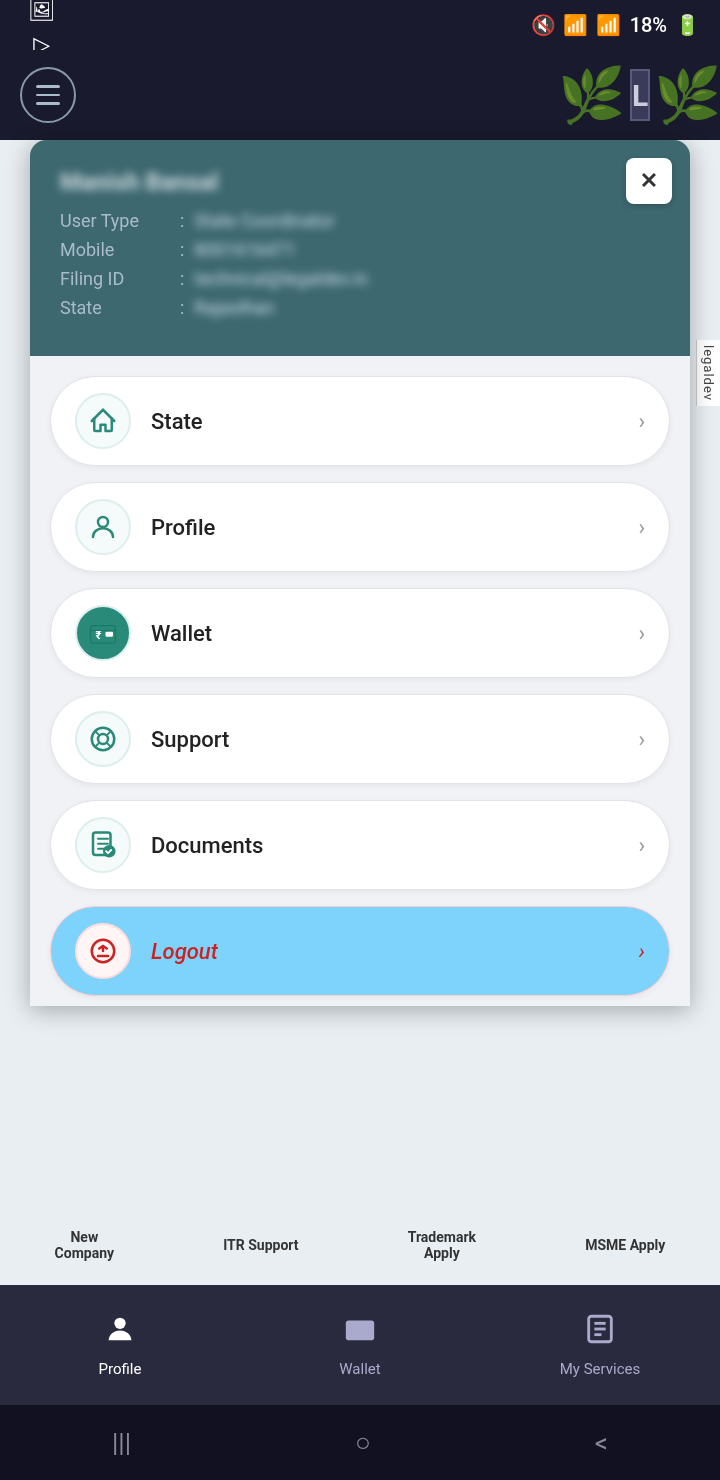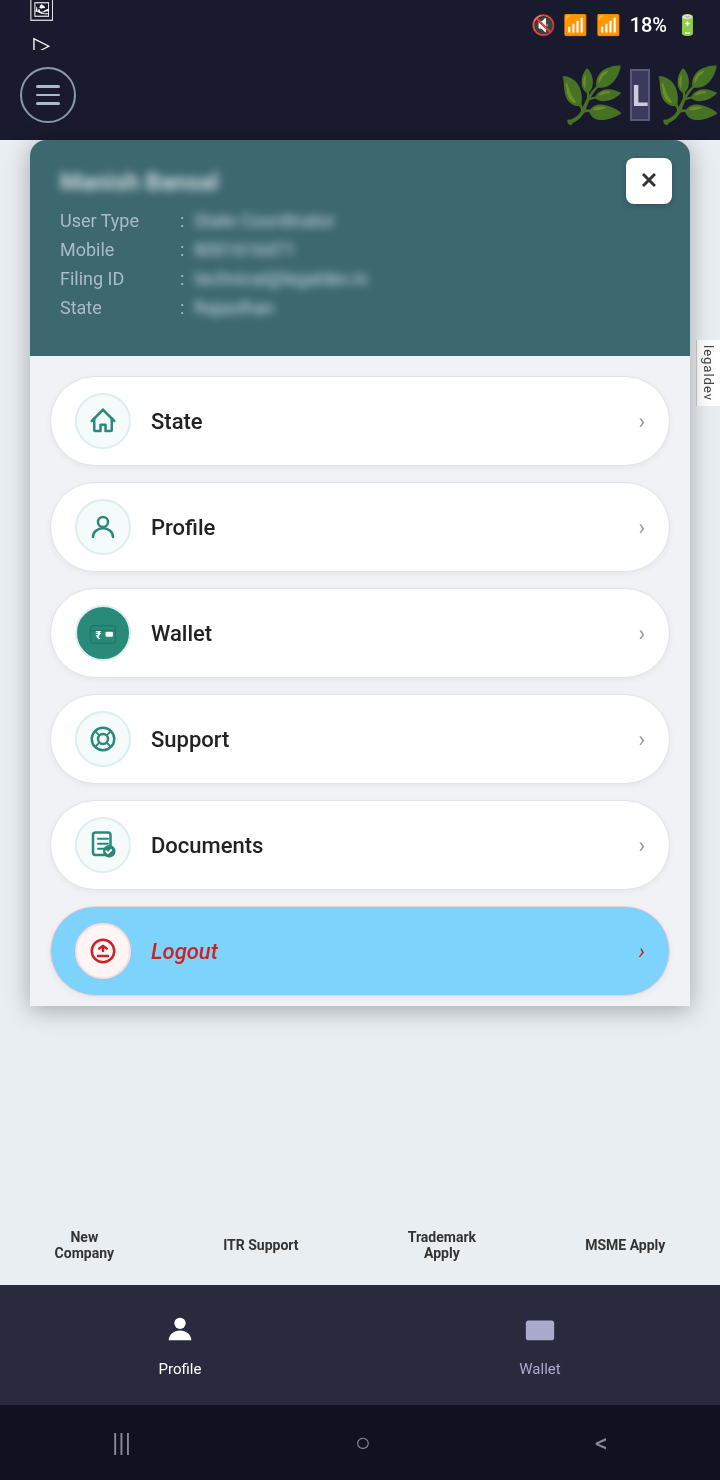--- a/index.html
+++ b/index.html
@@ -375,20 +375,31 @@
     <div class="bottom-nav-item">
       <span class="nav-icon">
         <svg width="34" height="34" viewBox="0 0 24 24" fill="#aaaacc">
             <rect x="2" y="6" width="20" height="14" rx="2"></rect>
             <path d="M16 13h2v2h-2z" fill="#aaaacc"></path>
             <text x="5" y="16" font-size="7" fill="#aaaacc">₹</text>
           </svg>
       </span>
       <span>Wallet</span>
     </div>
+    <div class="bottom-nav-item">
+      <span class="nav-icon">
+        <svg width="34" height="34" viewBox="0 0 24 24" fill="#aaaacc">
+            <rect x="4" y="3" width="16" height="18" rx="2" stroke="#aaaacc" fill="none" stroke-width="2"></rect>
+            <line x1="8" y1="8" x2="16" y2="8" stroke="#aaaacc" stroke-width="2"></line>
+            <line x1="8" y1="12" x2="16" y2="12" stroke="#aaaacc" stroke-width="2"></line>
+            <line x1="8" y1="16" x2="13" y2="16" stroke="#aaaacc" stroke-width="2"></line>
+          </svg>
+      </span>
+      <span>My Services</span>
+    </div>
   </div>
 </div>
 
 <div class="drawer-overlay">
   <div class="drawer">
 
     <div class="drawer-profile-header">
       <div class="user-name">Manish Bansal</div>
 
       <div class="profile-info-row">

